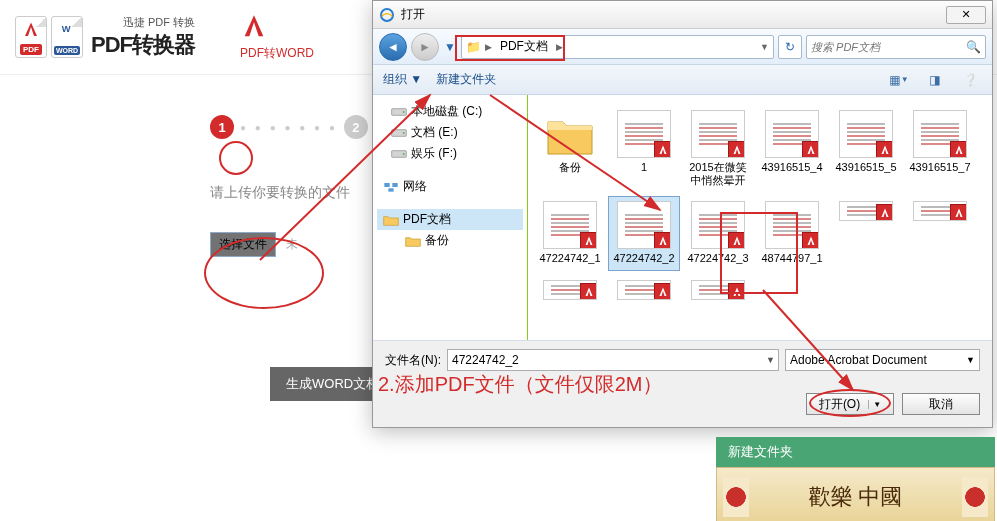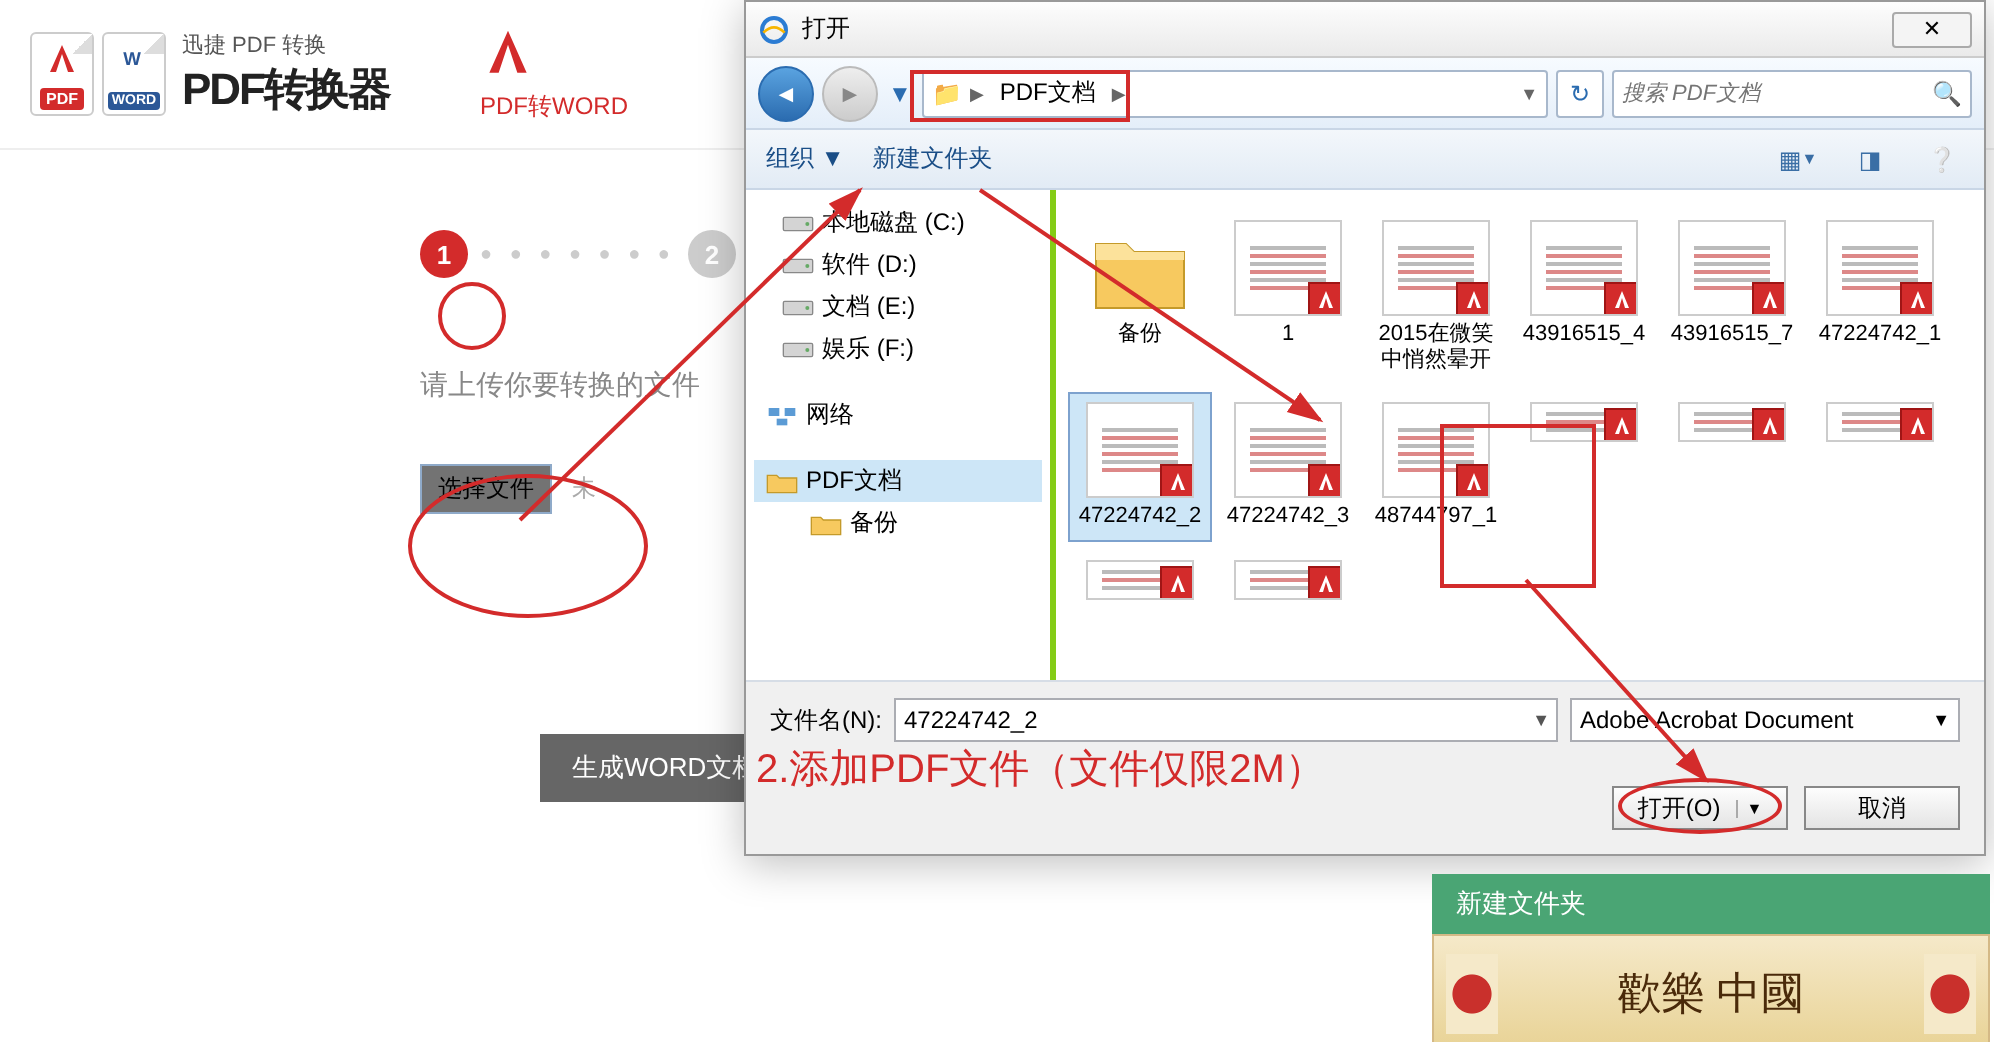--- a/index.html
+++ b/index.html
@@ -8,21 +8,21 @@
 
 .page-header { display: flex; align-items: center; height: 75px; border-bottom: 1px solid #eee; }
 .logo-area { display: flex; align-items: center; padding: 0 15px; }
 .logo-icons { display: flex; gap: 4px; margin-right: 8px; }
 .pdf-badge, .word-badge { width: 32px; height: 42px; border: 1px solid #ccc; border-radius: 3px; display: flex; flex-direction: column; align-items: center; justify-content: flex-end; position: relative; background: #fff; }
 .pdf-badge .fold, .word-badge .fold { position: absolute; top: 0; right: 0; width: 10px; height: 10px; background: linear-gradient(135deg, #fff 50%, #ddd 50%); }
 .pdf-badge .lbl { background: #d32b2b; color: #fff; font-size: 8px; font-weight: bold; padding: 1px 3px; border-radius: 2px; margin-bottom: 2px; }
 .word-badge .lbl { background: #2b5797; color: #fff; font-size: 7px; font-weight: bold; padding: 1px 2px; border-radius: 2px; margin-bottom: 2px; }
 .pdf-badge svg, .word-badge svg { position: absolute; top: 4px; }
 .logo-text { display: flex; flex-direction: column; }
-.logo-sub { font-size: 11px; color: #555; }
+.logo-sub { font-size: 11px; color: #555; text-align: right; }
 .logo-main { font-size: 22px; font-weight: 900; color: #222; letter-spacing: -1px; }
 .nav-item { margin-left: 30px; display: flex; flex-direction: column; align-items: flex-start; gap: 4px; }
 .nav-item svg { width: 28px; height: 28px; }
 .nav-item span { font-size: 12px; color: #d32b2b; }
 
 .wizard { padding: 40px 0 0 210px; }
 .steps { display: flex; align-items: center; gap: 6px; }
 .step-circle { width: 24px; height: 24px; border-radius: 50%; display: flex; align-items: center; justify-content: center; color: #fff; font-weight: bold; font-size: 13px; }
 .step-active { background: #d32b2b; }
 .step-inactive { background: #ccc; }
@@ -55,21 +55,21 @@
 .search-box input { border: none; outline: none; flex: 1; font-size: 11px; font-style: italic; color: #888; }
 .search-box .mag { color: #2b6cb0; }
 
 .dlg-toolbar { height: 30px; background: linear-gradient(#f3f7fb,#e2ebf5); border-bottom: 1px solid #c9d6e6; display: flex; align-items: center; padding: 0 10px; gap: 14px; font-size: 12px; }
 .dlg-toolbar .org { color: #1a4e87; cursor: pointer; }
 .dlg-toolbar .newf { color: #1a4e87; cursor: pointer; }
 .dlg-toolbar .spacer { flex: 1; }
 .tb-icon { width: 22px; height: 20px; border: 1px solid transparent; display:flex; align-items:center; justify-content:center; cursor:pointer; color:#3a6ea5;}
 
 .dlg-body { flex: 1; display: flex; overflow: hidden; }
-.tree { width: 155px; border-right: 3px solid #84cc16; padding: 6px 4px; overflow-y: auto; }
+.tree { width: 155px; border-right: 1px solid #84cc16; padding: 6px 4px; overflow-y: auto; }
 .tree-item { display: flex; align-items: center; gap: 4px; padding: 2px 2px 2px 14px; cursor: pointer; font-size: 12px; white-space: nowrap; }
 .tree-item.indent2 { padding-left: 28px; }
 .tree-item.sel { background: #cde6f7; }
 .drive-icon, .folder-icon-sm, .net-icon { width: 16px; height: 14px; flex-shrink:0; }
 .tree-sep { height: 12px; }
 
 .file-grid { flex: 1; overflow: auto; padding: 10px 6px; display: flex; flex-wrap: wrap; align-content: flex-start; gap: 4px 2px; }
 .file-item { width: 72px; display: flex; flex-direction: column; align-items: center; cursor: pointer; padding: 4px 2px; border: 1px solid transparent; }
 .file-item.selected { background: #cde6f7; border-color: #7da2ce; }
 .thumb { width: 54px; height: 48px; background: #fff; border: 1px solid #ccc; position: relative; display:flex; align-items:center; justify-content:center; overflow:hidden;}
@@ -206,27 +206,20 @@
             <rect x="1" y="3" width="22" height="10" rx="1" fill="#d4d4d4" stroke="#888"></rect>
             <circle cx="19" cy="8" r="1.5" fill="#6a6"></circle>
           </svg>
           <span>本地磁盘 (C:)</span>
         </div>
       <div class="tree-item">
           <svg class="drive-icon" viewBox="0 0 24 16">
             <rect x="1" y="3" width="22" height="10" rx="1" fill="#d4d4d4" stroke="#888"></rect>
             <circle cx="19" cy="8" r="1.5" fill="#6a6"></circle>
           </svg>
-          <span>软件 (D:)</span>
-        </div>
-      <div class="tree-item">
-          <svg class="drive-icon" viewBox="0 0 24 16">
-            <rect x="1" y="3" width="22" height="10" rx="1" fill="#d4d4d4" stroke="#888"></rect>
-            <circle cx="19" cy="8" r="1.5" fill="#6a6"></circle>
-          </svg>
           <span>文档 (E:)</span>
         </div>
       <div class="tree-item">
           <svg class="drive-icon" viewBox="0 0 24 16">
             <rect x="1" y="3" width="22" height="10" rx="1" fill="#d4d4d4" stroke="#888"></rect>
             <circle cx="19" cy="8" r="1.5" fill="#6a6"></circle>
           </svg>
           <span>娱乐 (F:)</span>
         </div>
       <div class="tree-sep"></div>
@@ -309,20 +302,38 @@
               <div></div>
               <div></div>
             </div>
             <div class="pdf-corner">
               <svg viewBox="0 0 24 24">
                 <path fill="#fff" d="M12 3 L5 20 L9 20 L12 10 L15 20 L19 20 Z"></path>
               </svg>
             </div>
           </div>
           <div class="file-label">43916515_4</div>
+        </div>
+        <div class="file-item">
+          <div class="thumb">
+            <div class="doc-lines">
+              <div></div>
+              <div></div>
+              <div></div>
+              <div></div>
+              <div></div>
+              <div></div>
+            </div>
+            <div class="pdf-corner">
+              <svg viewBox="0 0 24 24">
+                <path fill="#fff" d="M12 3 L5 20 L9 20 L12 10 L15 20 L19 20 Z"></path>
+              </svg>
+            </div>
+          </div>
+          <div class="file-label">43916515_5</div>
         </div>
         <div class="file-item">
           <div class="thumb">
             <div class="doc-lines">
               <div></div>
               <div></div>
               <div></div>
               <div></div>
               <div></div>
               <div></div>

